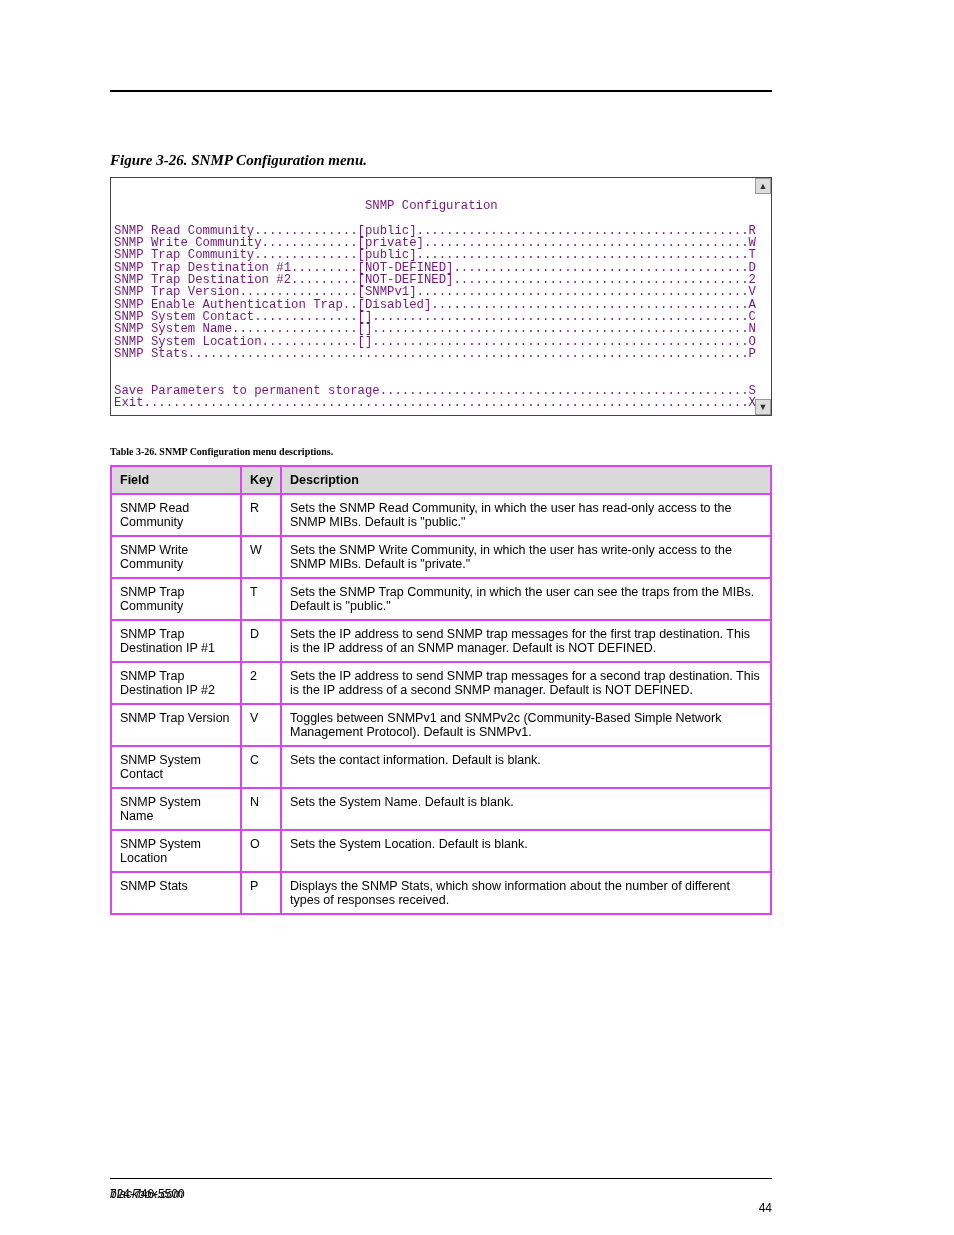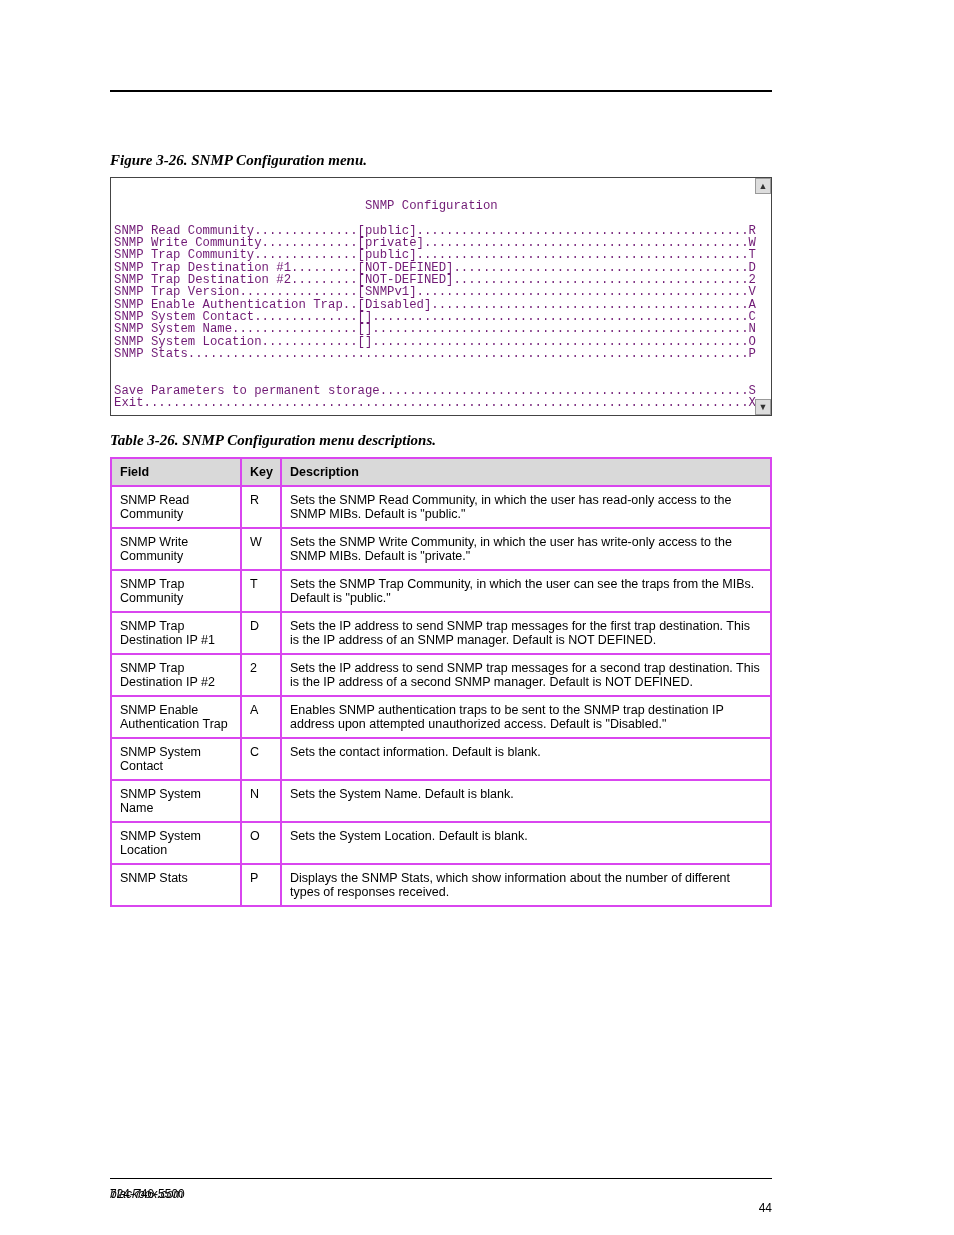--- a/index.html
+++ b/index.html
@@ -54,23 +54,22 @@
     box-sizing: border-box;
     display: flex;
     align-items: center;
     justify-content: center;
     font-size: 9px;
     color: #333;
   }
   .scroll-up { top: 0; }
   .scroll-down { bottom: 0; }
   .table-caption {
-    font-style: italic;
-    font-size: 15px;
-    margin: 16px 0 8px 0;
+    font-size: 10px;
+    margin: 30px 0 8px 0;
     font-weight: bold;
   }
   table.cfg {
     border-collapse: collapse;
     width: 100%;
     table-layout: fixed;
     font-family: Helvetica, Arial, sans-serif;
   }
   table.cfg th, table.cfg td {
     border: 2px solid #d946ef;
@@ -174,23 +173,23 @@
           <td>SNMP Trap Destination IP #1</td>
           <td>D</td>
           <td>Sets the IP address to send SNMP trap messages for the first trap destination. This is the IP address of an SNMP manager. Default is NOT DEFINED.</td>
         </tr>
         <tr>
           <td>SNMP Trap Destination IP #2</td>
           <td>2</td>
           <td>Sets the IP address to send SNMP trap messages for a second trap destination. This is the IP address of a second SNMP manager. Default is NOT DEFINED.</td>
         </tr>
         <tr>
-          <td>SNMP Enable Authentication Trap</td>
-          <td>A</td>
-          <td>Enables SNMP authentication traps to be sent to the SNMP trap destination IP address upon attempted unauthorized access. Default is "Disabled."</td>
+          <td>SNMP Trap Version</td>
+          <td>V</td>
+          <td>Toggles between SNMPv1 and SNMPv2c (Community-Based Simple Network Management Protocol). Default is SNMPv1.</td>
         </tr>
         <tr>
           <td>SNMP System Contact</td>
           <td>C</td>
           <td>Sets the contact information. Default is blank.</td>
         </tr>
         <tr>
           <td>SNMP System Name</td>
           <td>N</td>
           <td>Sets the System Name. Default is blank.</td>

